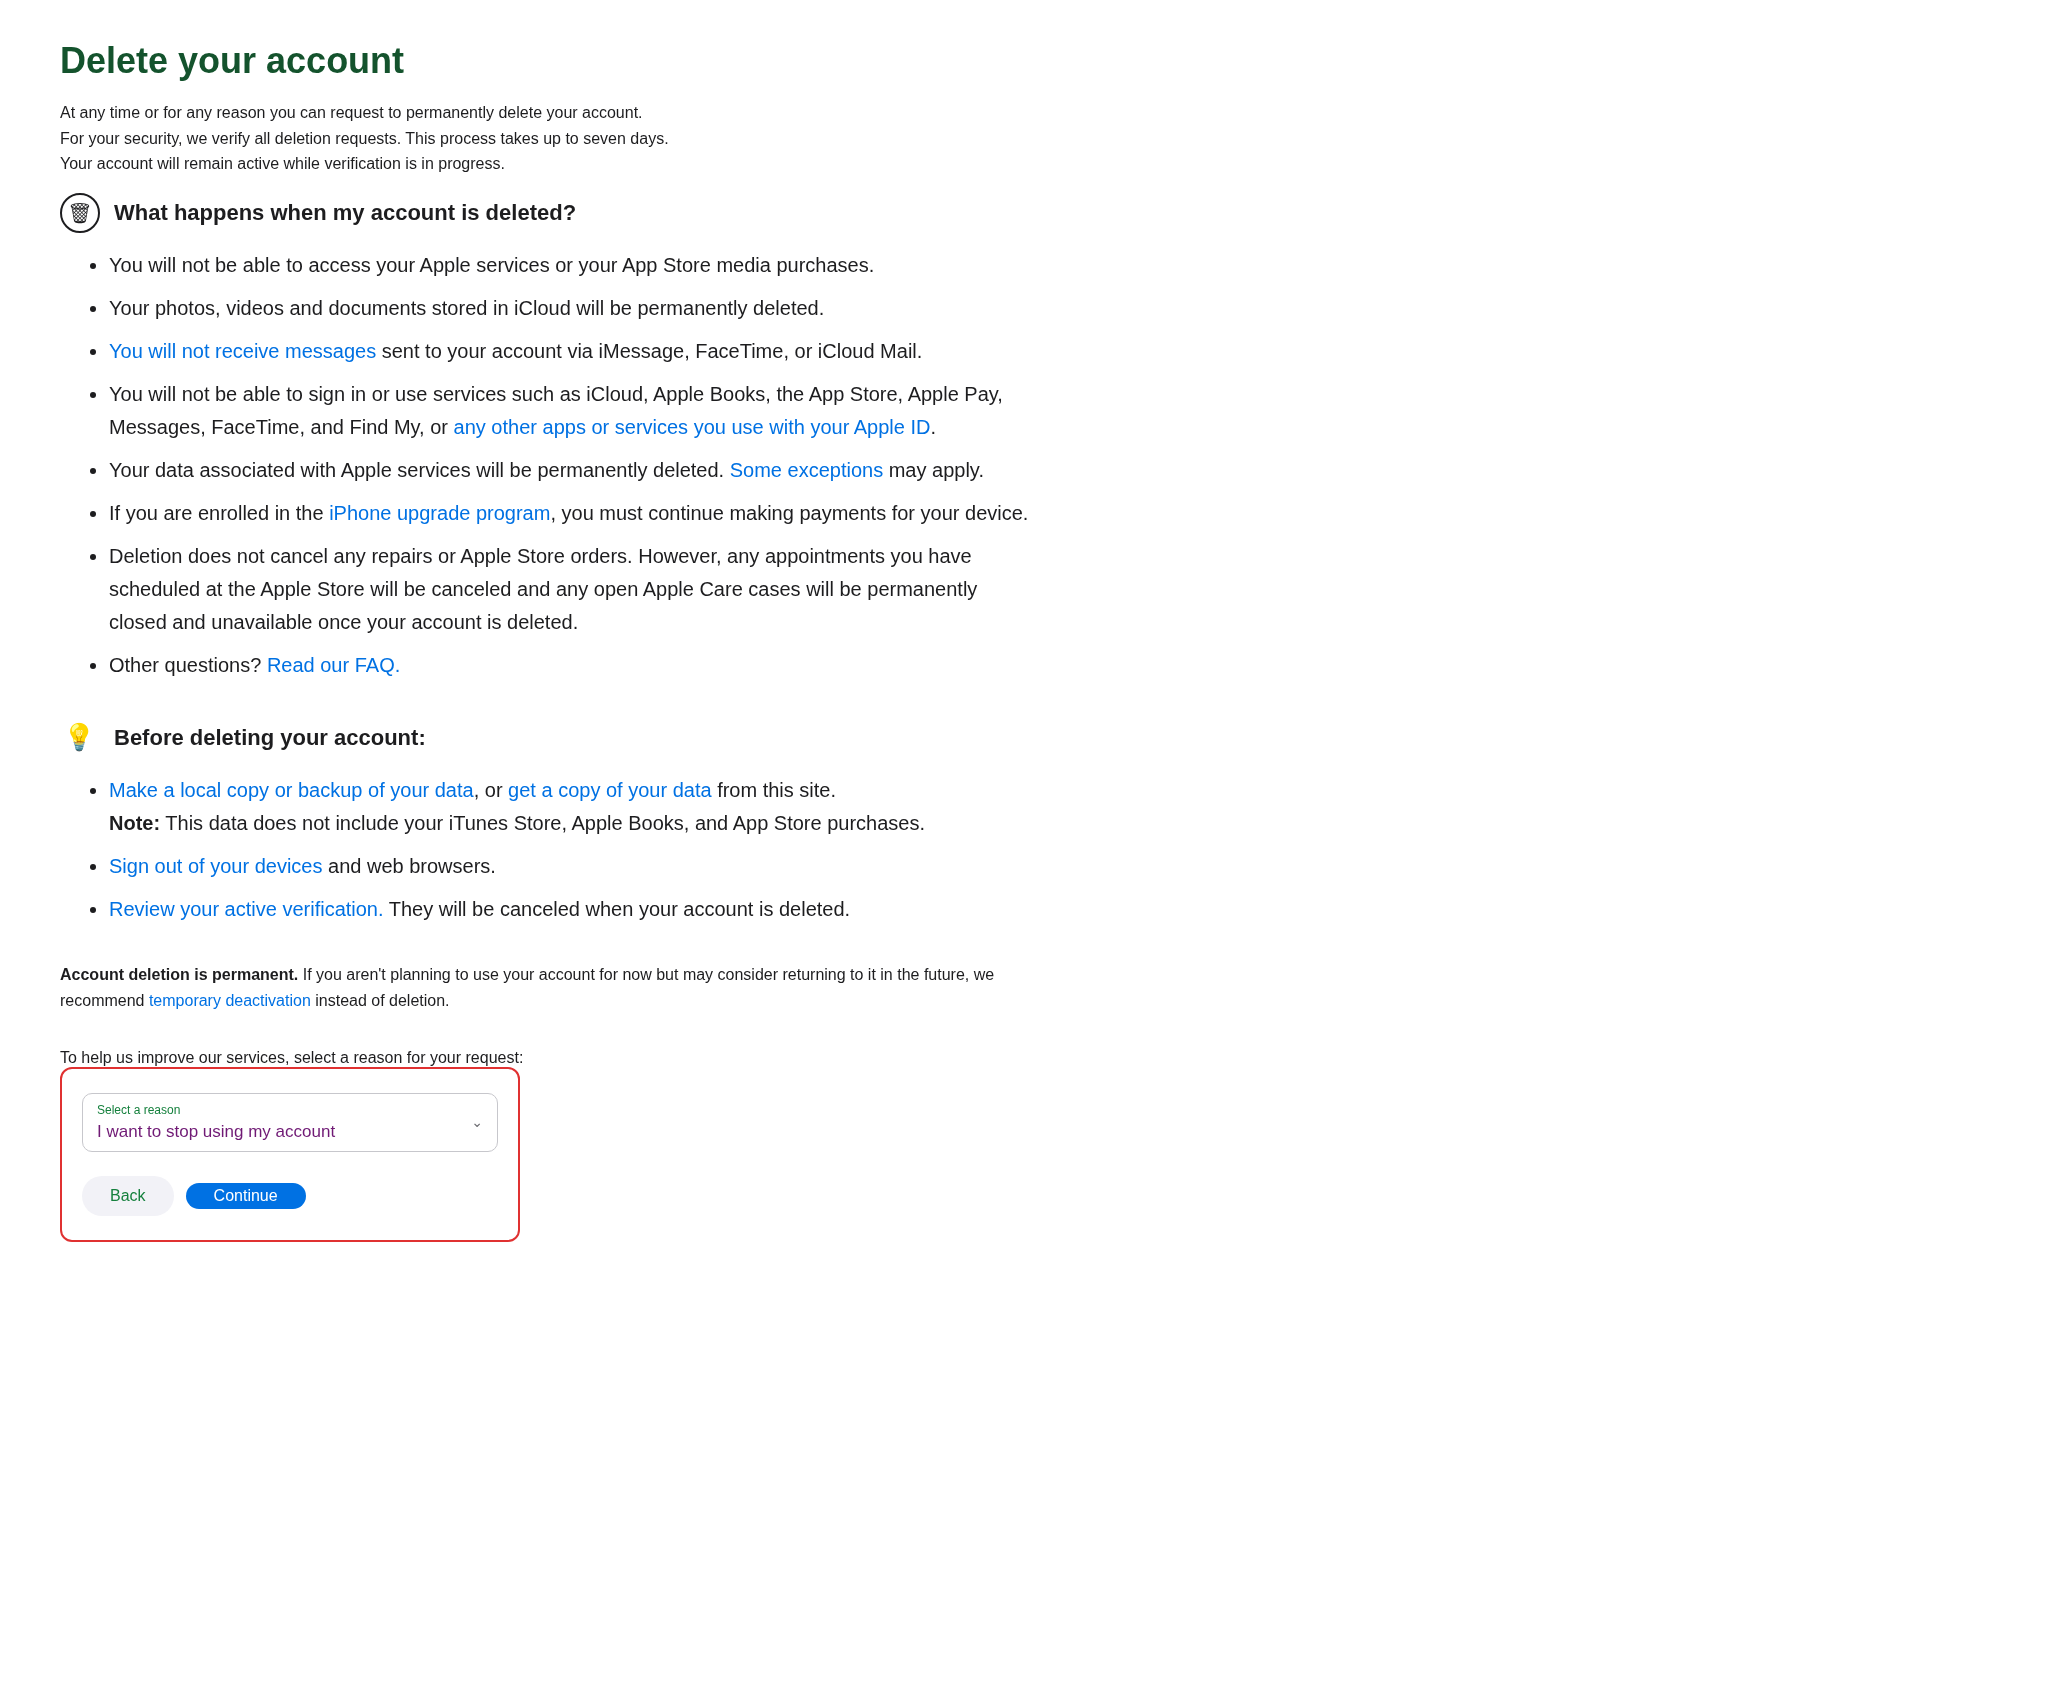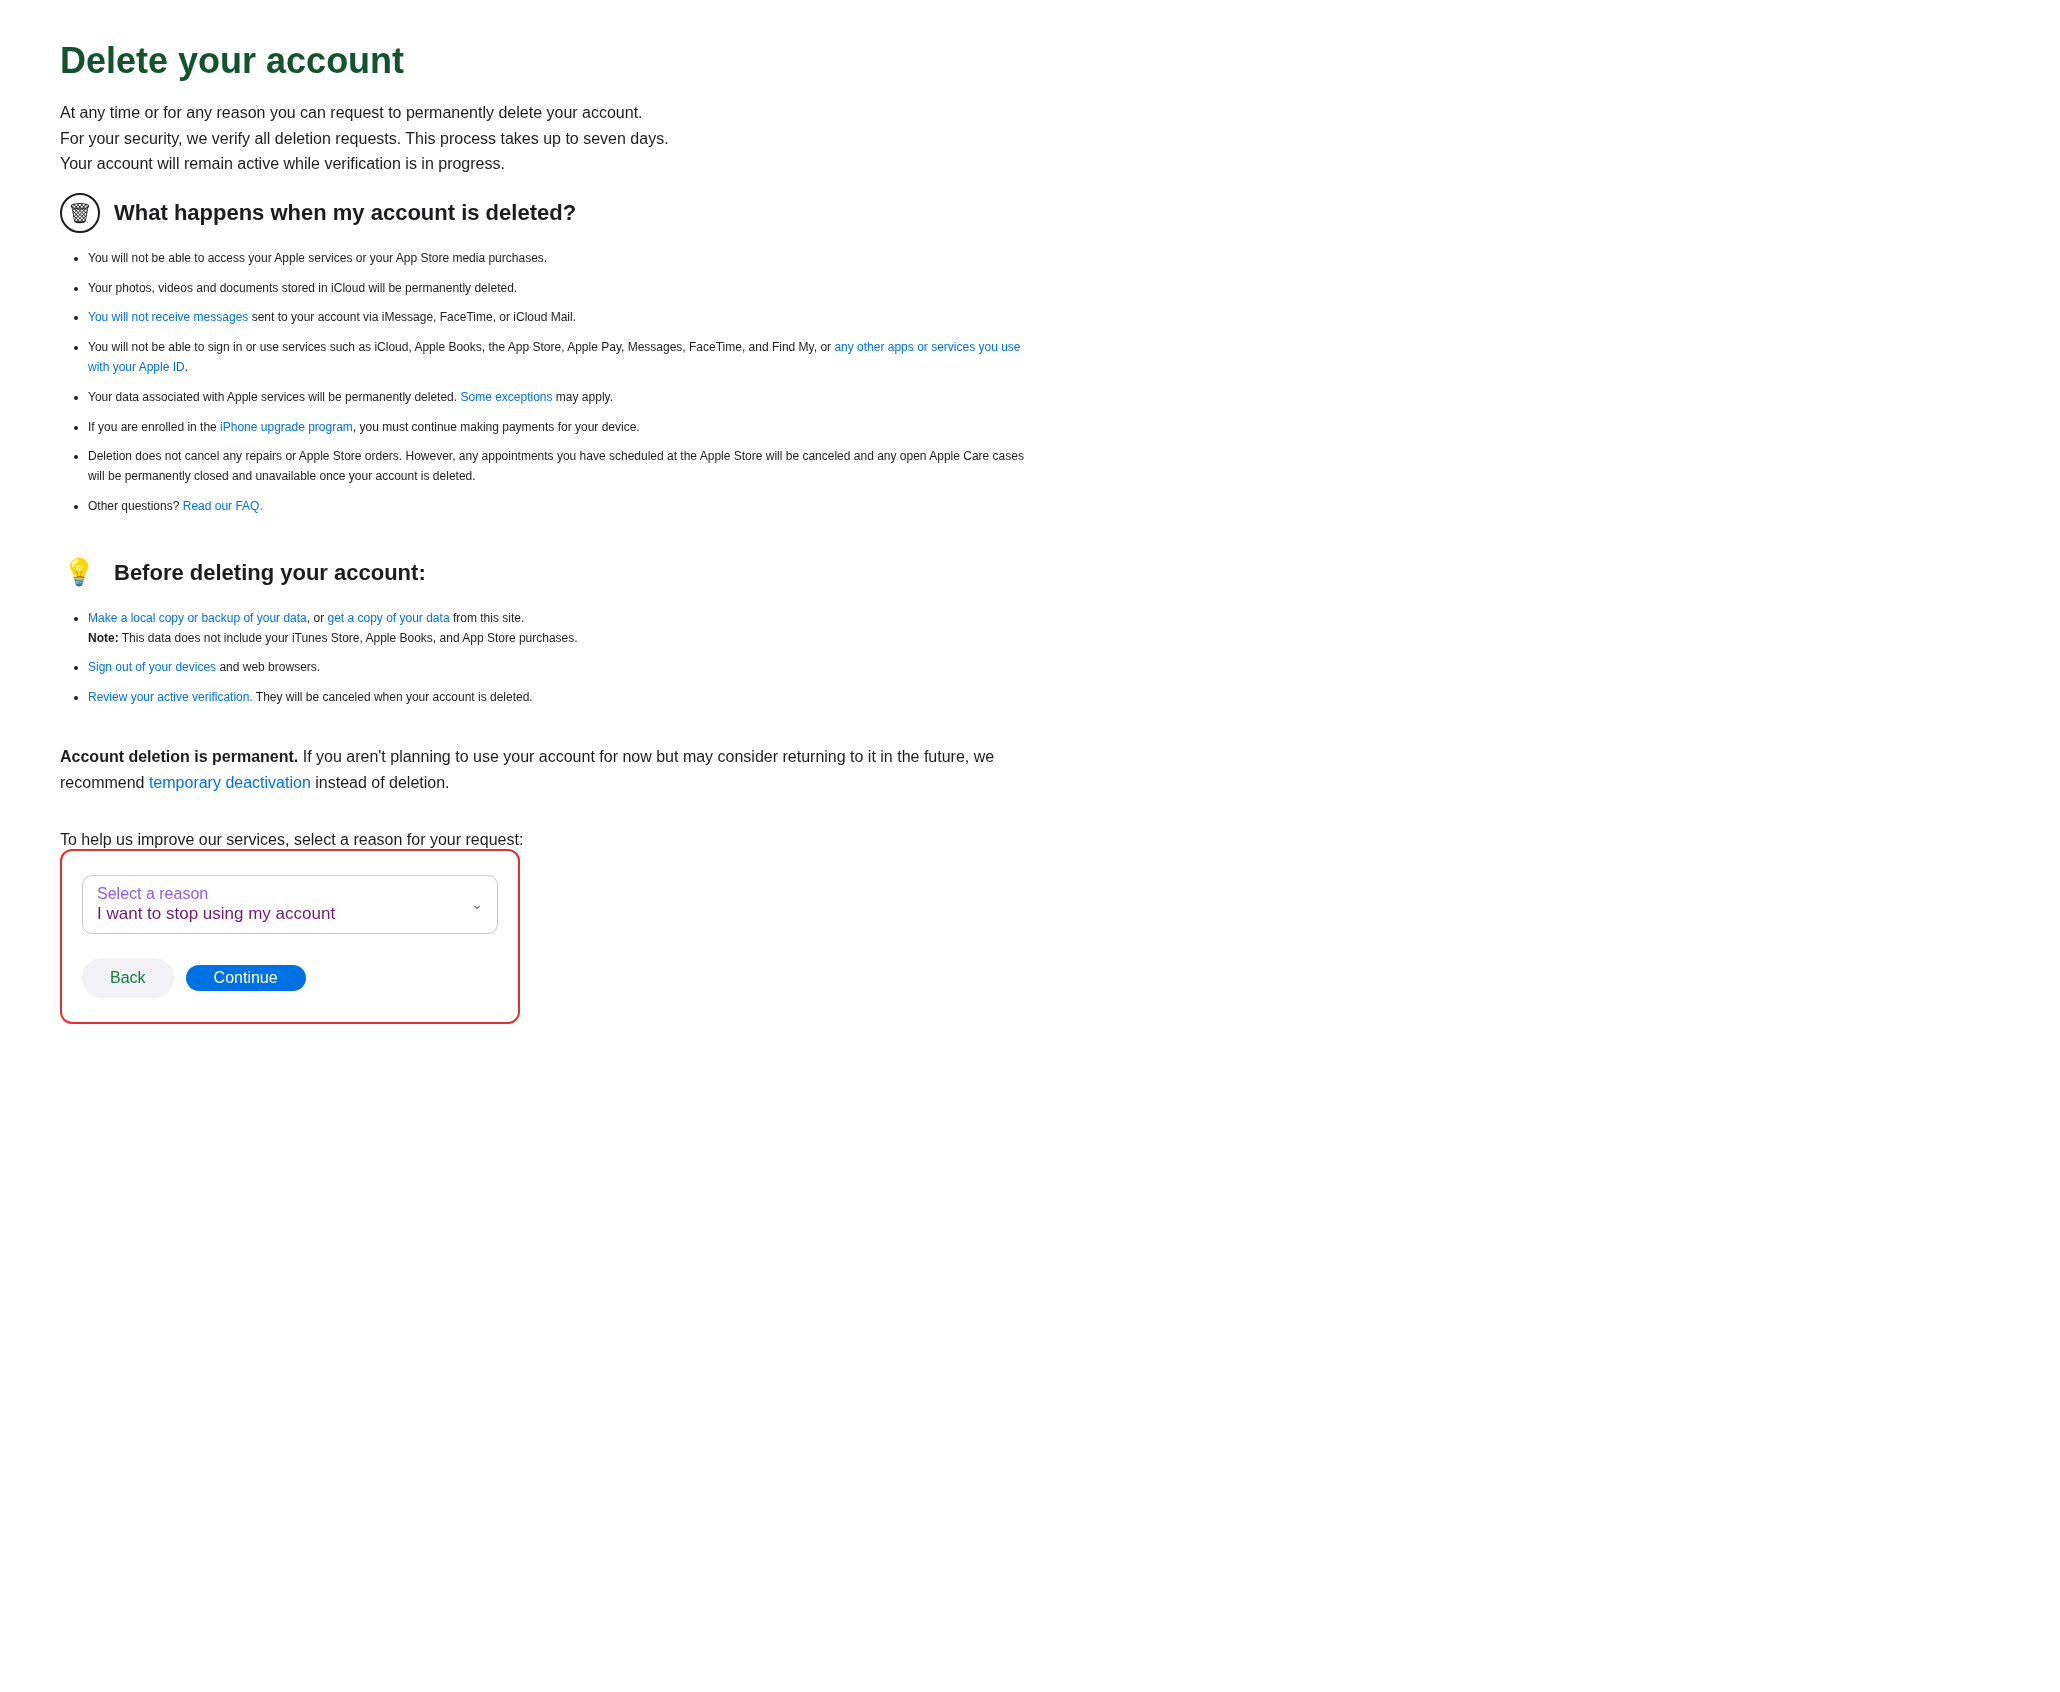--- a/index.html
+++ b/index.html
@@ -69,24 +69,25 @@
       flex-shrink: 0;
       font-size: 26px;
     }
 
     ul {
       padding-left: 28px;
       list-style: disc;
     }
 
     ul li {
-      font-size: 12px;
+      font-size: 20px;
       line-height: 1.65;
       margin-bottom: 10px;
       color: #1d1d1f;
+      margin-left: 21px;
     }
 
     a {
       color: #0071e3;
       text-decoration: none;
     }
 
     .account-deletion-note {
       font-size: 16px;
       line-height: 1.65;
@@ -126,22 +127,22 @@
       padding: 28px 40px 10px 14px;
       font-size: 17px;
       color: #701a75;
       cursor: pointer;
     }
 
     .select-container .float-label {
       position: absolute;
       top: 9px;
       left: 14px;
-      font-size: 16px;
-      color: #8b5cf6;
+      font-size: 12px;
+      color: #15803d;
       pointer-events: none;
     }
 
     .select-container .chevron {
       position: absolute;
       right: 14px;
       top: 50%;
       transform: translateY(-50%);
       pointer-events: none;
       color: #6e6e73;

